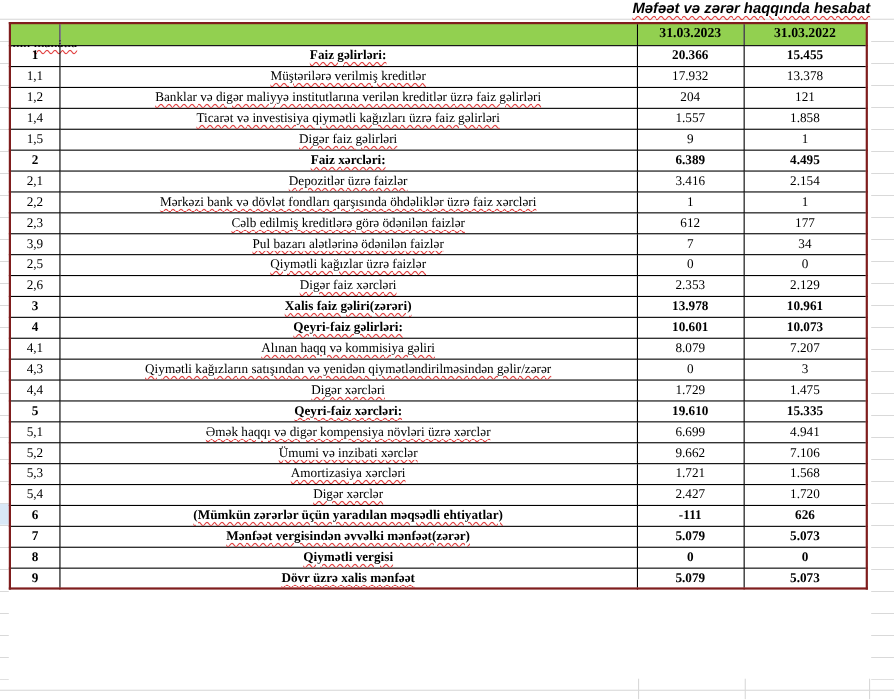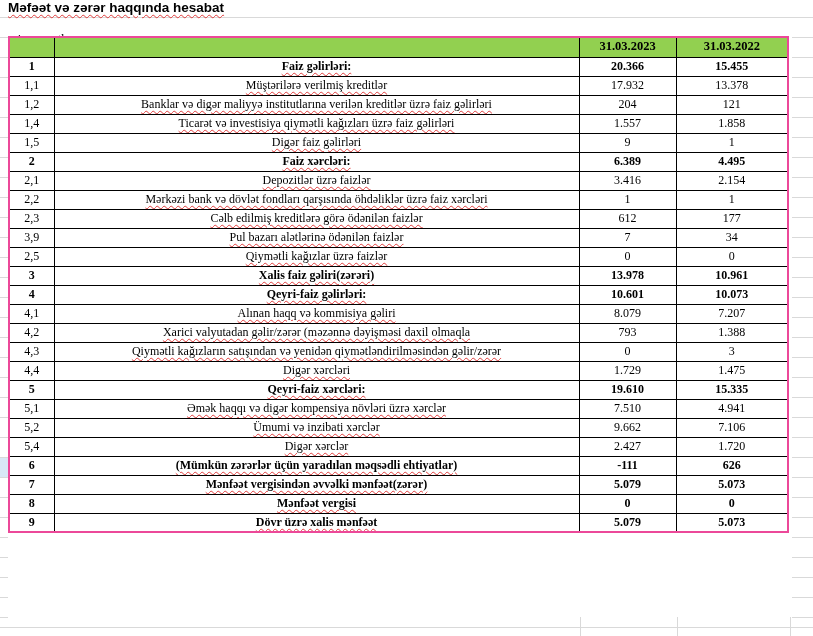--- a/index.html
+++ b/index.html
@@ -4,38 +4,38 @@
 <style>
   * { box-sizing: border-box; }
   html,body { margin:0; padding:0; background:#fff; }
   .sheet {
     position: relative; width: 813px; height: 636px;
     background:#fff; overflow: hidden;
     font-family: "Liberation Serif", serif; color:#000;
   }
   .title {
     position: absolute; top: 0px; left: 8px; width: 783px;
-    text-align: left; font-family: "Liberation Sans", sans-serif;
-    font-weight: bold; font-size: 13.5px; line-height: 16px;
+    text-align: right; font-family: "Liberation Sans", sans-serif;
+    font-weight: bold; font-size: 13.5px; line-height: 16px; font-style: italic;
   }
   .sq {
     text-decoration-line: underline;
     text-decoration-style: wavy;
     text-decoration-color: rgba(222,44,44,.9);
     text-decoration-thickness: 1px;
     text-underline-offset: 2px;
   }
   .unit {
     position: absolute; top: 32px; left: 8px; width: 783px;
     text-align: left; font-size: 12.5px; line-height: 15px;
   }
   table.report {
-    position: absolute; top: 36px; left: 8px;
+    position: absolute; top: 20px; left: 8px;
     border-collapse: collapse; table-layout: fixed;
-    border: 2px solid #ec4899;
+    border: 2px solid #7f1d1d;
   }
   table.report th, table.report td {
     border: 1px solid #000; padding: 0 2px;
     height: 19px; font-size: 12px; line-height: 1.1;
     text-align: center; vertical-align: middle;
     white-space: nowrap; overflow: hidden;
   }
   table.report thead th {
     background: var(--header-green, #92d050);
     font-weight: bold; height: 20px; font-size: 12.5px;
@@ -151,95 +151,101 @@
           <td><span class="sq">Pul bazarı alətlərinə ödənilən faizlər</span></td>
           <td>7</td>
           <td>34</td>
         </tr>
         <tr>
           <td>2,5</td>
           <td><span class="sq">Qiymətli kağızlar üzrə faizlər</span></td>
           <td>0</td>
           <td>0</td>
         </tr>
+        <tr>
+          <td>2,6</td>
+          <td><span class="sq">Digər faiz xərcləri</span></td>
+          <td>2.353</td>
+          <td>2.129</td>
+        </tr>
         <tr class="bold">
           <td>3</td>
           <td><span class="sq">Xalis faiz gəliri(zərəri)</span></td>
           <td>13.978</td>
           <td>10.961</td>
         </tr>
         <tr class="bold">
           <td>4</td>
           <td><span class="sq">Qeyri-faiz gəlirləri:</span></td>
           <td>10.601</td>
           <td>10.073</td>
         </tr>
         <tr>
           <td>4,1</td>
           <td><span class="sq">Alınan haqq və kommisiya gəliri</span></td>
           <td>8.079</td>
           <td>7.207</td>
         </tr>
         <tr>
-          <td>4,2</td>
-          <td><span class="sq">Xarici valyutadan gəlir/zərər (məzənnə dəyişməsi daxil olmaqla</span></td>
-          <td>793</td>
-          <td>1.388</td>
-        </tr>
-        <tr>
           <td>4,3</td>
           <td><span class="sq">Qiymətli kağızların satışından və yenidən qiymətləndirilməsindən gəlir/zərər</span></td>
           <td>0</td>
           <td>3</td>
         </tr>
         <tr>
           <td>4,4</td>
           <td><span class="sq">Digər xərcləri</span></td>
           <td>1.729</td>
           <td>1.475</td>
         </tr>
         <tr class="bold">
           <td>5</td>
           <td><span class="sq">Qeyri-faiz xərcləri:</span></td>
           <td>19.610</td>
           <td>15.335</td>
         </tr>
         <tr>
           <td>5,1</td>
           <td><span class="sq">Əmək haqqı və digər kompensiya növləri üzrə xərclər</span></td>
-          <td>7.510</td>
+          <td>6.699</td>
           <td>4.941</td>
         </tr>
         <tr>
           <td>5,2</td>
           <td><span class="sq">Ümumi və inzibati xərclər</span></td>
           <td>9.662</td>
           <td>7.106</td>
         </tr>
         <tr>
+          <td>5,3</td>
+          <td><span class="sq">Amortizasiya xərcləri</span></td>
+          <td>1.721</td>
+          <td>1.568</td>
+        </tr>
+        <tr>
           <td>5,4</td>
           <td><span class="sq">Digər xərclər</span></td>
           <td>2.427</td>
           <td>1.720</td>
         </tr>
         <tr class="bold">
           <td>6</td>
           <td><span class="sq">(Mümkün zərərlər üçün yaradılan məqsədli ehtiyatlar)</span></td>
           <td>-111</td>
           <td>626</td>
         </tr>
         <tr class="bold">
           <td>7</td>
           <td><span class="sq">Mənfəət vergisindən əvvəlki mənfəət(zərər)</span></td>
           <td>5.079</td>
           <td>5.073</td>
         </tr>
         <tr class="bold">
           <td>8</td>
-          <td><span class="sq">Mənfəət vergisi</span></td>
+          <td><span class="sq">Qiymətli vergisi</span></td>
           <td>0</td>
           <td>0</td>
         </tr>
         <tr class="bold">
           <td>9</td>
           <td><span class="sq">Dövr üzrə xalis mənfəət</span></td>
           <td>5.079</td>
           <td>5.073</td>
         </tr>
       </tbody>

